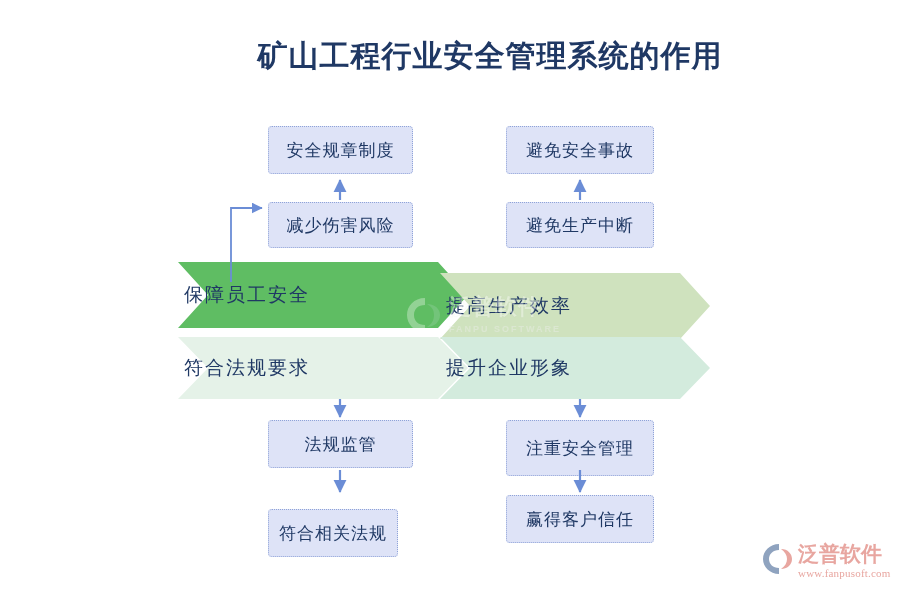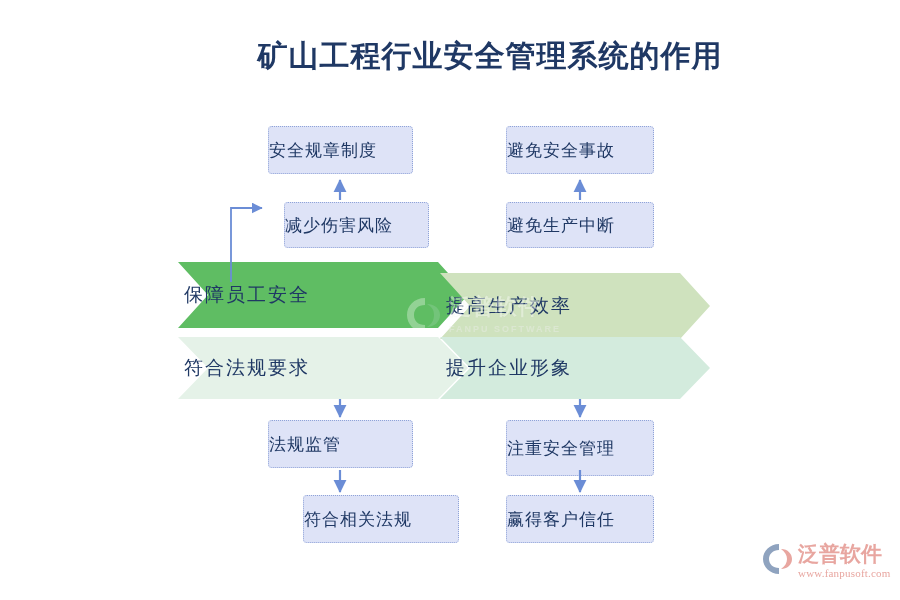--- a/index.html
+++ b/index.html
@@ -36,20 +36,21 @@
 
   
   .node-box {
     position: absolute;
     box-sizing: border-box;
     background: #dee3f7;
     border: 1px dotted #8fa3d8;
     border-radius: 4px;
     display: flex;
     align-items: center;
+    justify-content: center;
     color: #1f3864;
     font-size: 17px;
     letter-spacing: 1px;
     white-space: nowrap;
   }
 
   
   .chevron {
     position: absolute;
     display: flex;
@@ -186,37 +187,37 @@
     <svg class="chev-shape" viewBox="0 0 270 62" preserveAspectRatio="none">
       <polygon points="0,0 240,0 270,31 240,62 0,62 30,31" fill="#d3ebdd"></polygon>
     </svg>
     <span class="chev-label">提升企业形象</span>
   </div>
 
   <div class="node-box" style="left:268px; top:126px; width:145px; height:48px;">
     <span>安全规章制度</span>
   </div>
 
-  <div class="node-box" style="left:268px; top:202px; width:145px; height:46px;margin-left:16px;">
+  <div class="node-box" style="left:268px; top:202px; width:145px; height:46px;">
     <span>减少伤害风险</span>
   </div>
 
   <div class="node-box" style="left:506px; top:126px; width:148px; height:48px;">
     <span>避免安全事故</span>
   </div>
 
   <div class="node-box" style="left:506px; top:202px; width:148px; height:46px;">
     <span>避免生产中断</span>
   </div>
 
   <div class="node-box" style="left:268px; top:420px; width:145px; height:48px;">
     <span>法规监管</span>
   </div>
 
-  <div class="node-box" style="left:268px; top:495px; width:156px; height:48px;margin-left:35px;">
+  <div class="node-box" style="left:268px; top:509px; width:130px; height:48px;">
     <span>符合相关法规</span>
   </div>
 
   <div class="node-box" style="left:506px; top:420px; width:148px; height:56px;">
     <span>注重安全管理</span>
   </div>
 
   <div class="node-box" style="left:506px; top:495px; width:148px; height:48px;">
     <span>赢得客户信任</span>
   </div>

